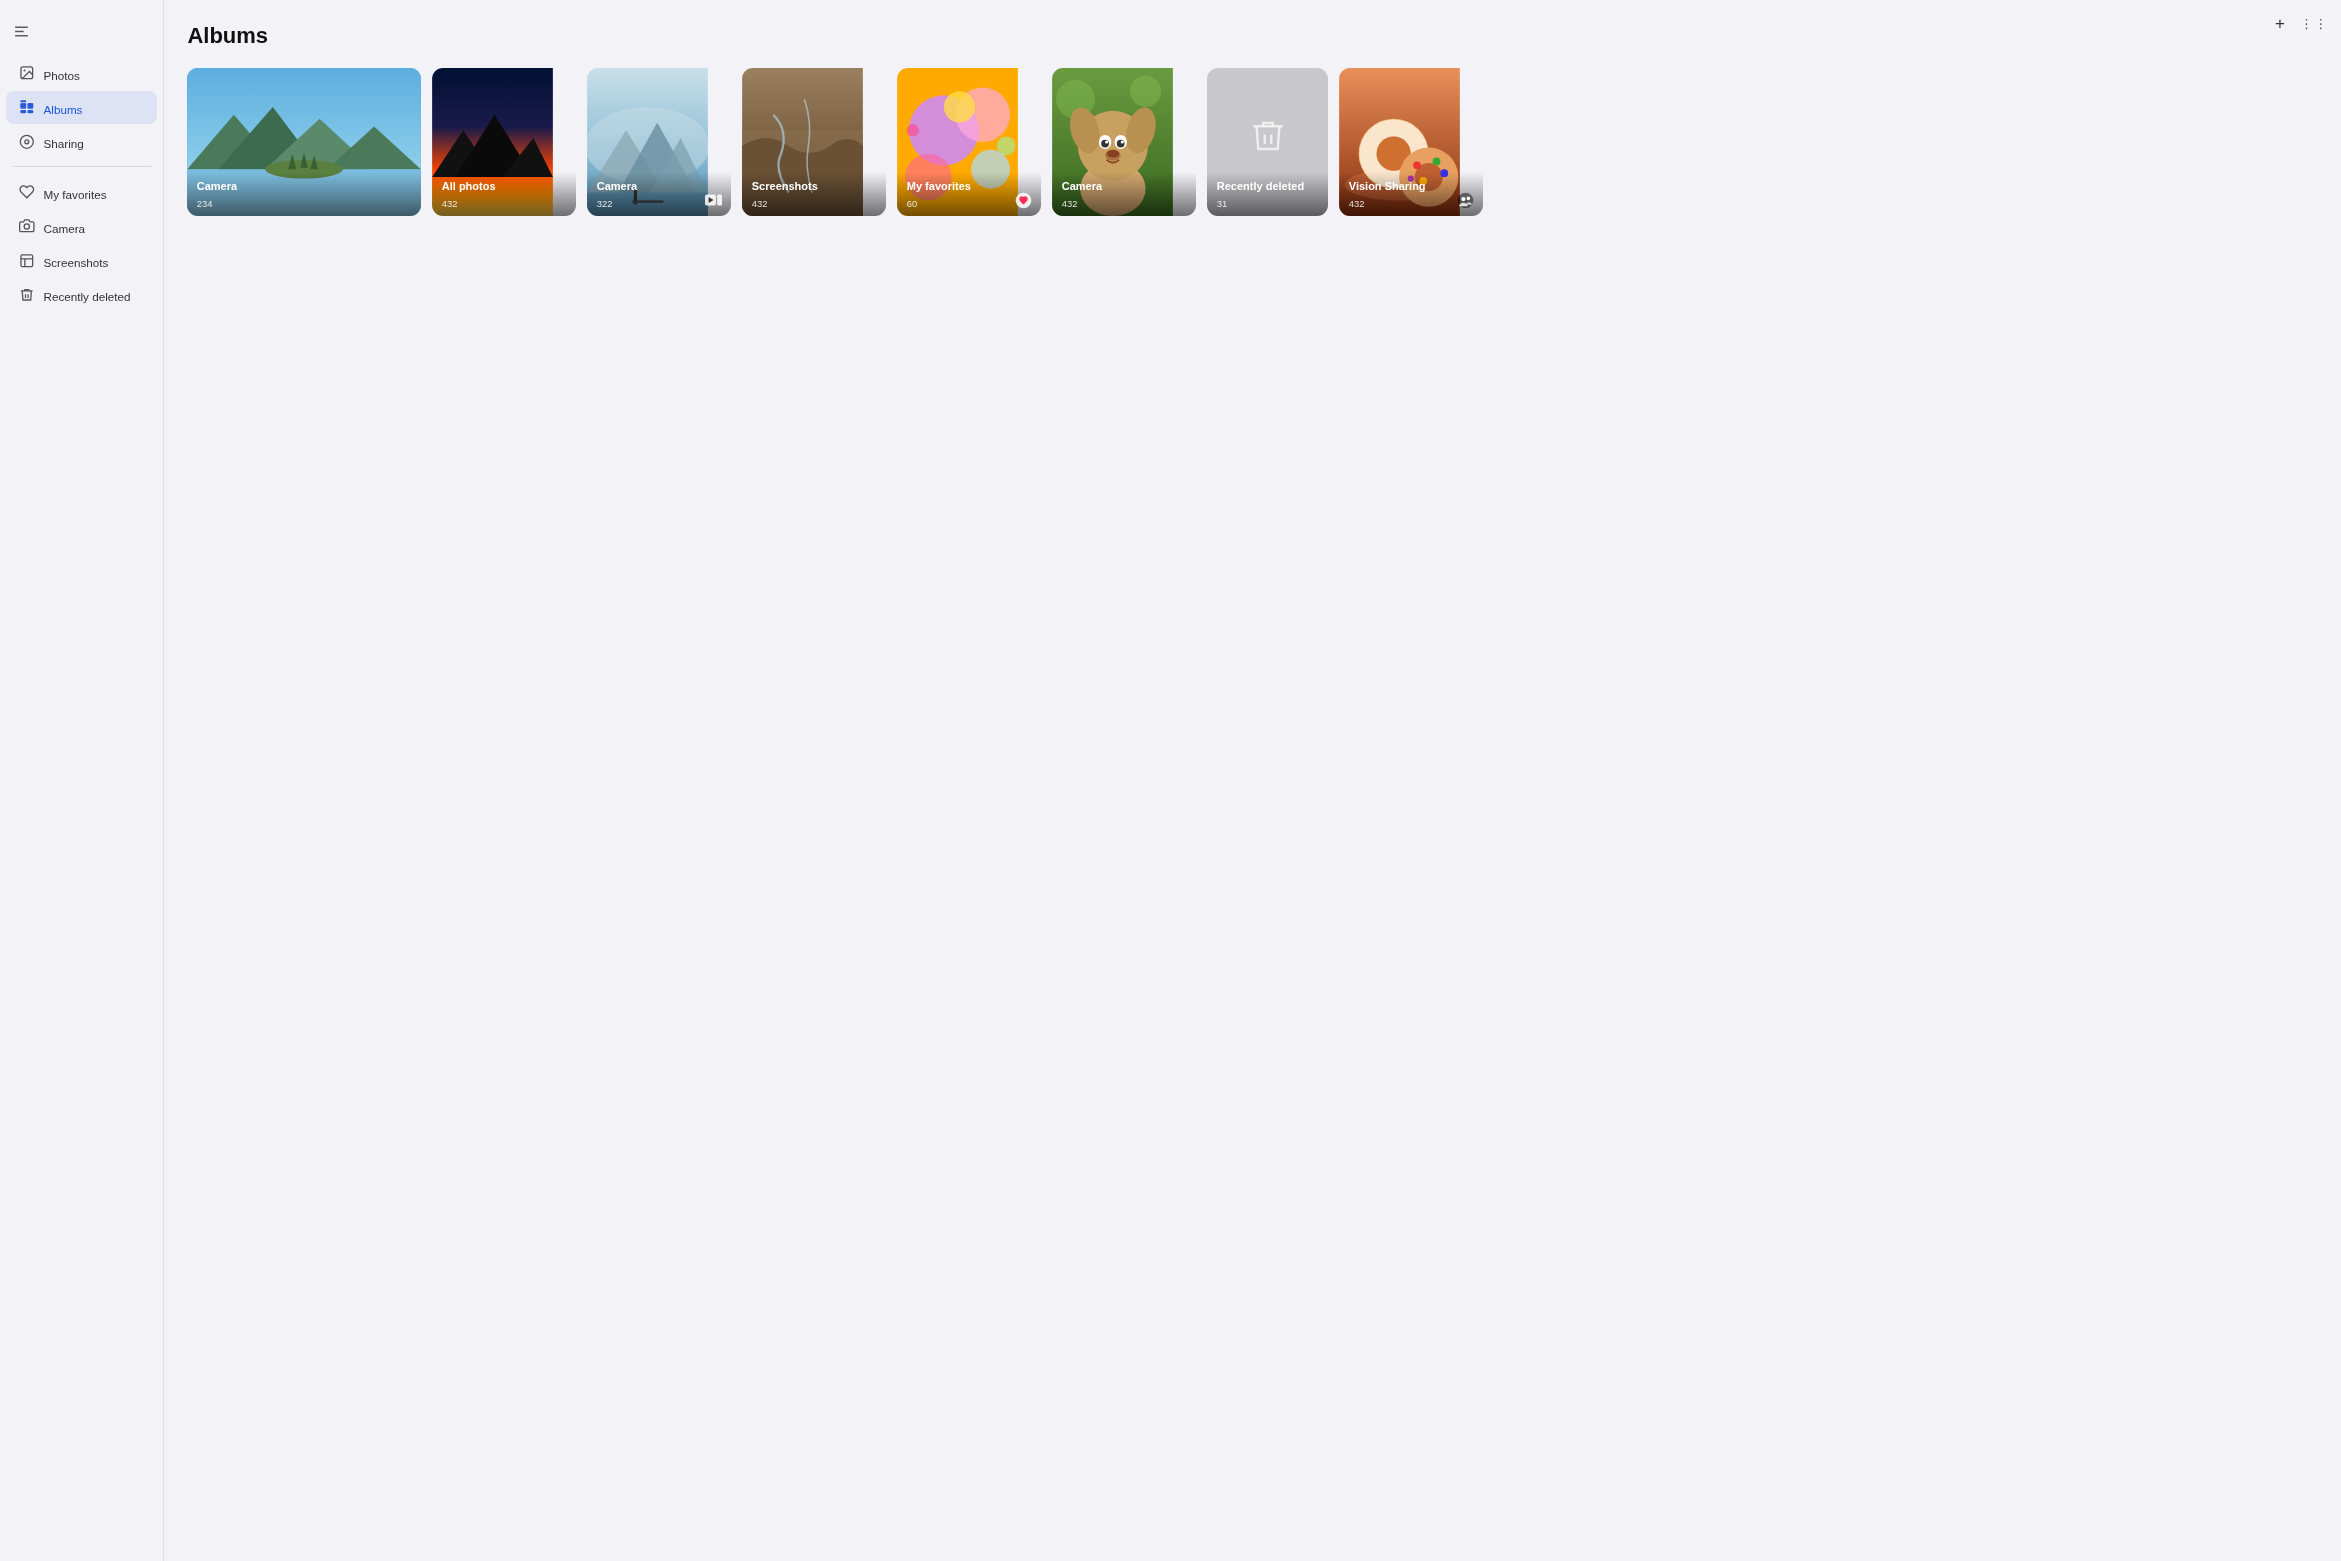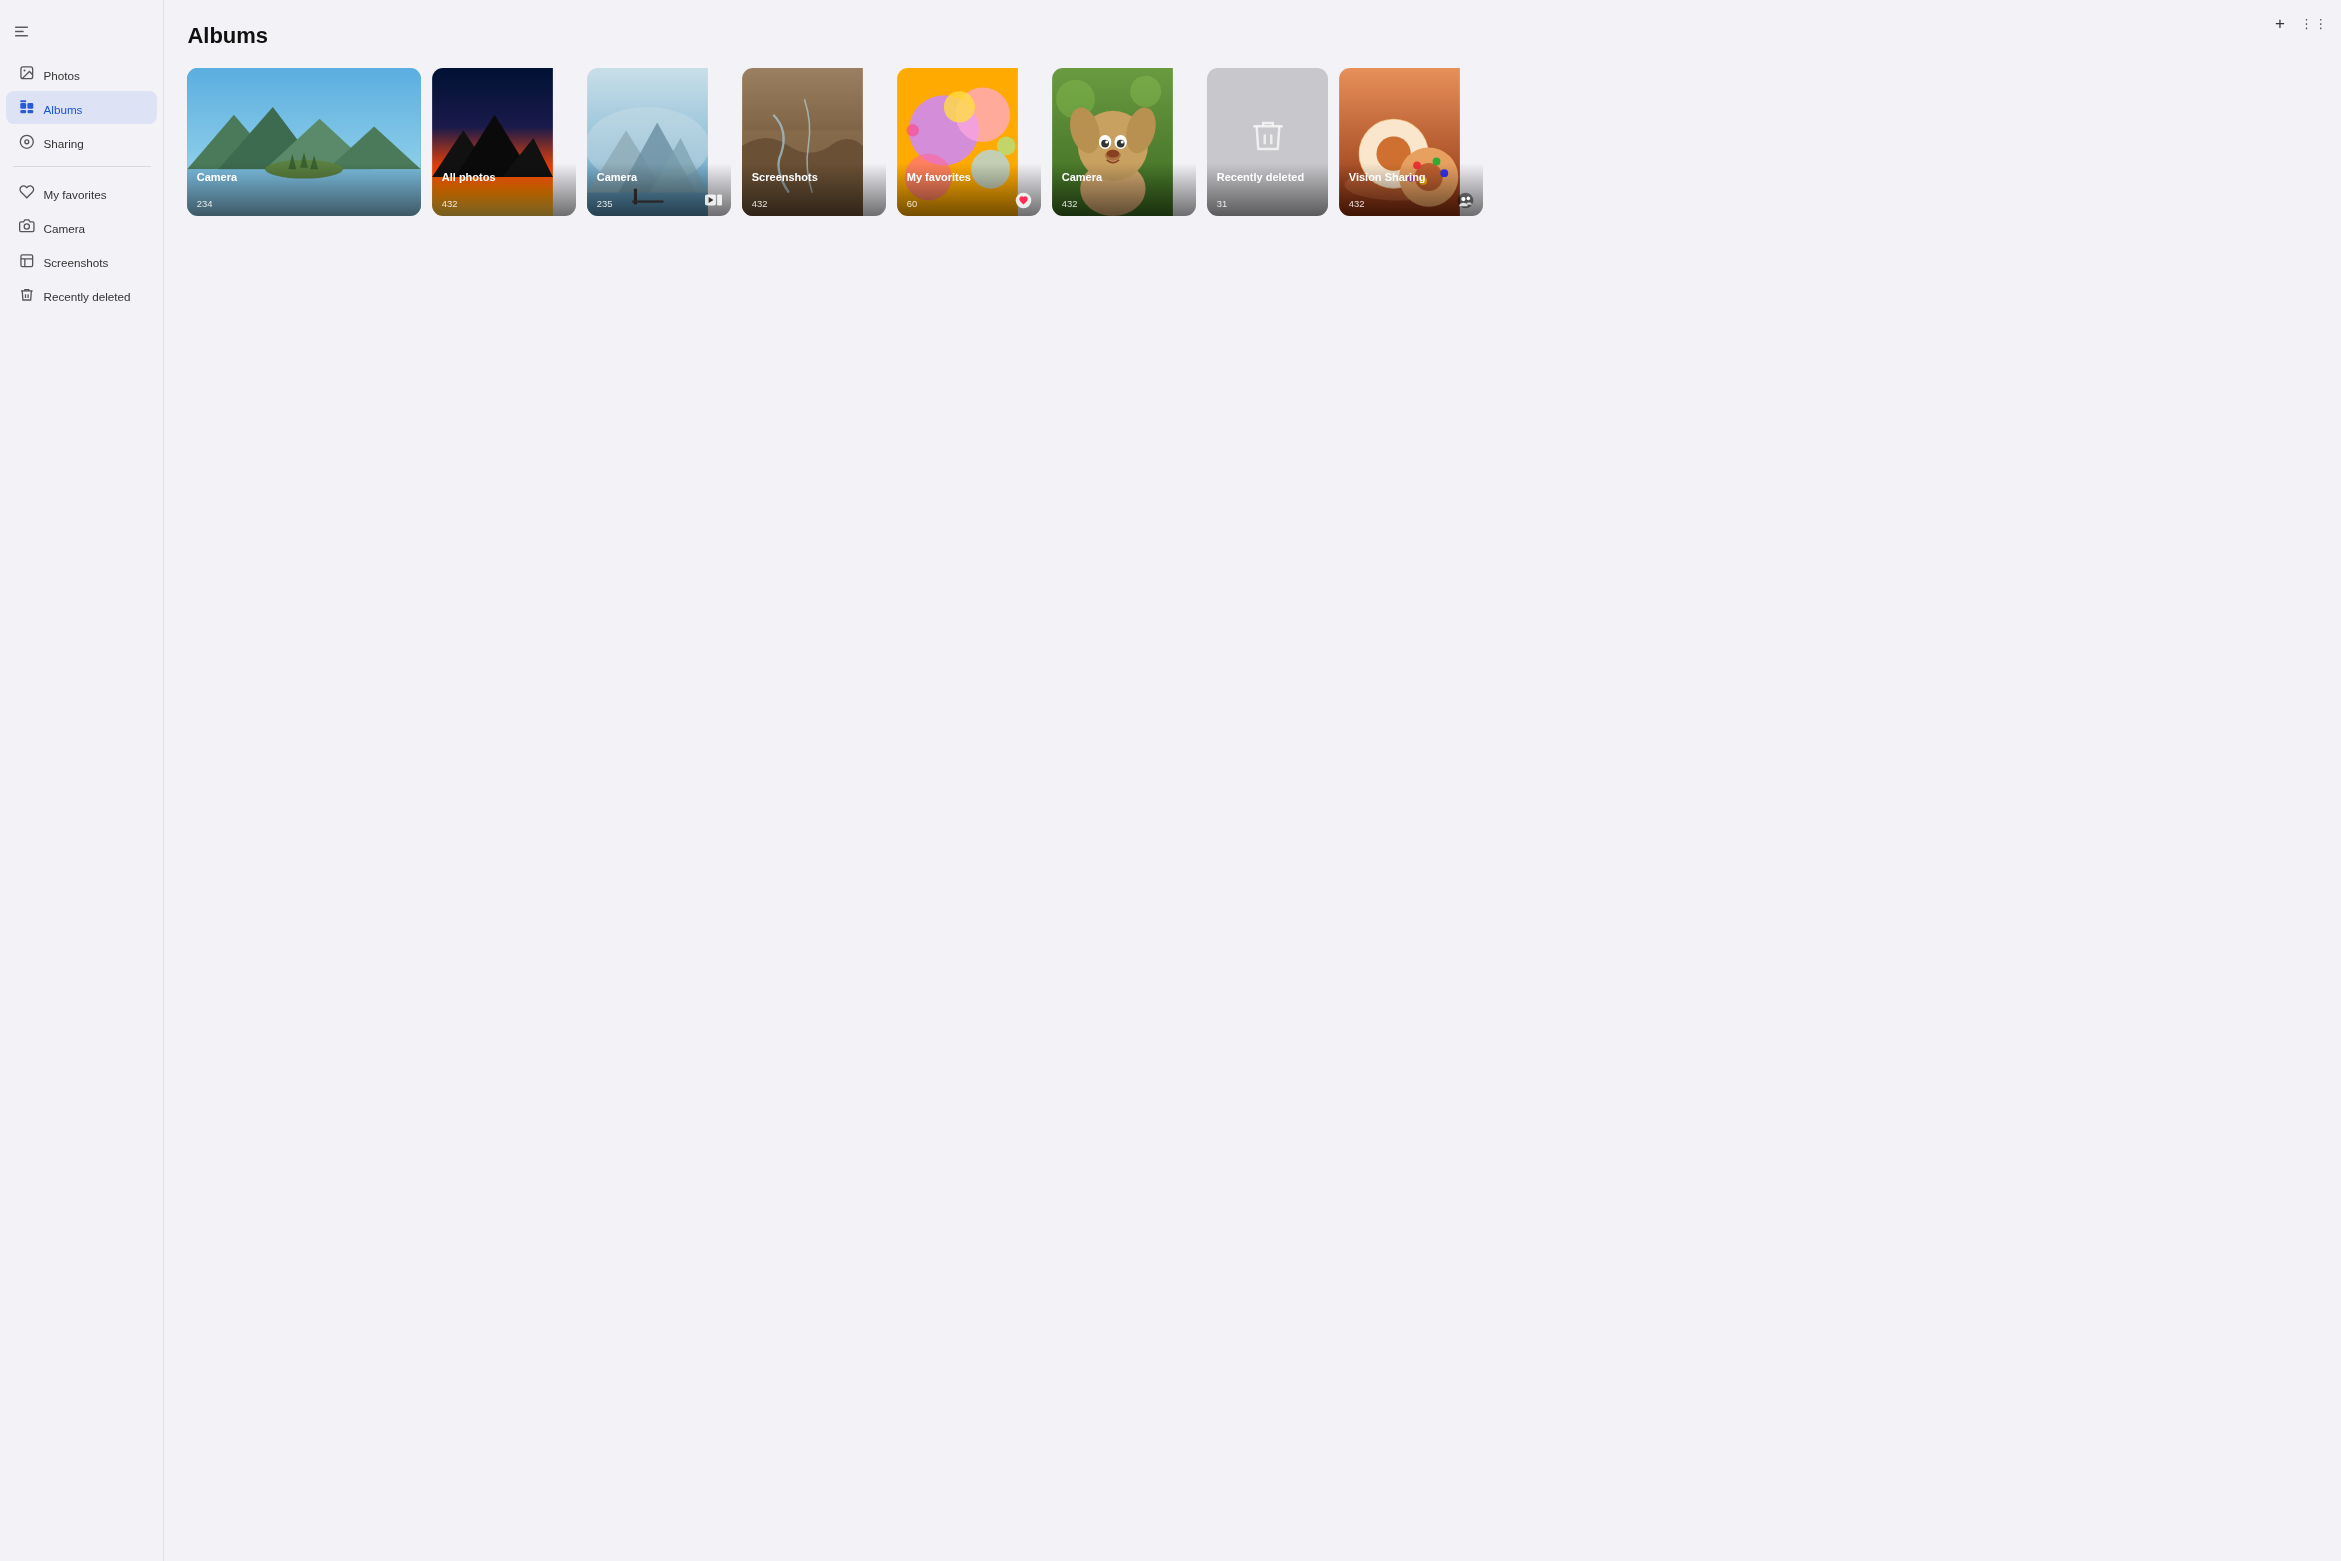--- a/index.html
+++ b/index.html
@@ -143,21 +143,21 @@
 
     .album-name {
       color: #fff;
       font-size: 11px;
       font-weight: 600;
     }
 
     .album-count {
       color: rgba(255,255,255,0.85);
       font-size: 9.4px;
-      margin-top: 15px;
+      margin-top: 6px;
     }
 
     
     .album-badge {
       position: absolute;
       bottom: 7.8px;
       right: 9.4px;
       width: 17px;
       height: 17px;
       display: flex;
@@ -366,21 +366,21 @@
           <polygon points="80,160 120,90 155,160" fill="#7a9fae" opacity="0.7"></polygon>
 
           <rect x="0" y="160" width="155" height="30" fill="#5588aa" opacity="0.6"></rect>
 
           <rect x="60" y="155" width="4" height="20" fill="#333"></rect>
           <rect x="58" y="170" width="40" height="3" fill="#444"></rect>
         </svg>
       </div>
       <div class="album-overlay">
         <div class="album-name">Camera</div>
-        <div class="album-count">235</div>
+        <div class="album-count">322</div>
       </div>
 
       <div class="album-badge">
         <svg width="22" height="14" viewBox="0 0 28 18" xmlns="http://www.w3.org/2000/svg">
           <rect x="0" y="0" width="18" height="18" rx="3" fill="white" opacity="0.85"></rect>
           <polygon points="6,4 6,14 14,9" fill="#333"></polygon>
           <rect x="20" y="0" width="8" height="18" rx="2" fill="white" opacity="0.85"></rect>
         </svg>
       </div>
     </div>

